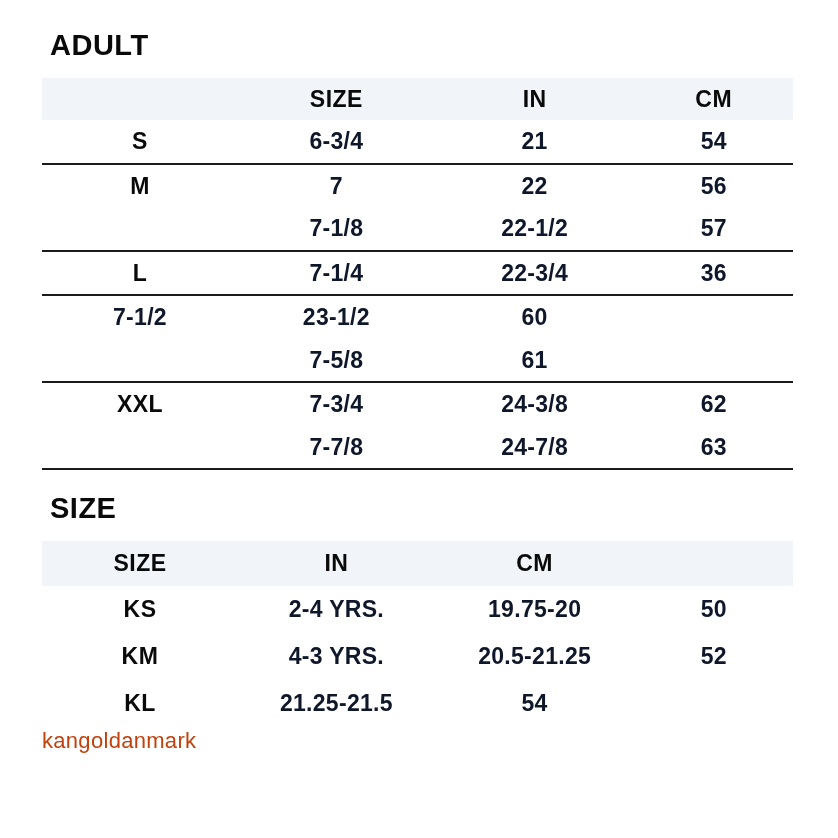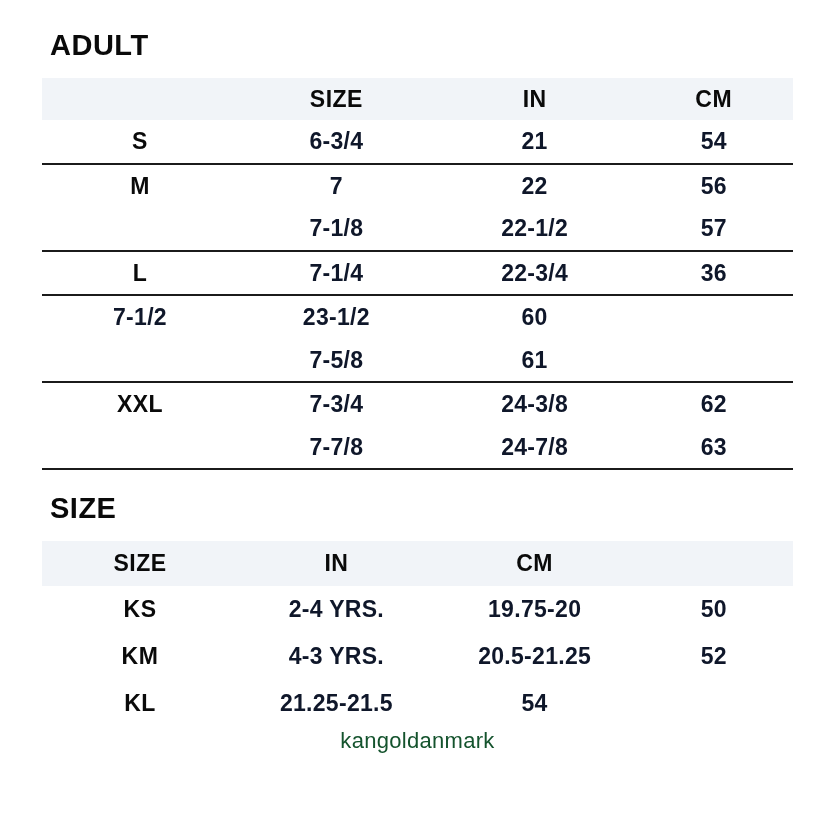--- a/index.html
+++ b/index.html
@@ -49,23 +49,22 @@
     font-weight: bold;
     color: #0f172a;
     letter-spacing: 0.3px;
   }
   .td.label {
     font-weight: bold;
     color: #0a0a0a;
     letter-spacing: 0.5px;
   }
   .watermark {
-    text-align: center;
     font-size: 22px;
-    color: #14532d;
+    color: #c2410c;
     letter-spacing: 0.3px;
     margin-top: 1px;
   }
 </style>
 </head>
 <body>
 
 <div class="content">
 
   <h1 class="section-title adult-title">ADULT</h1>

